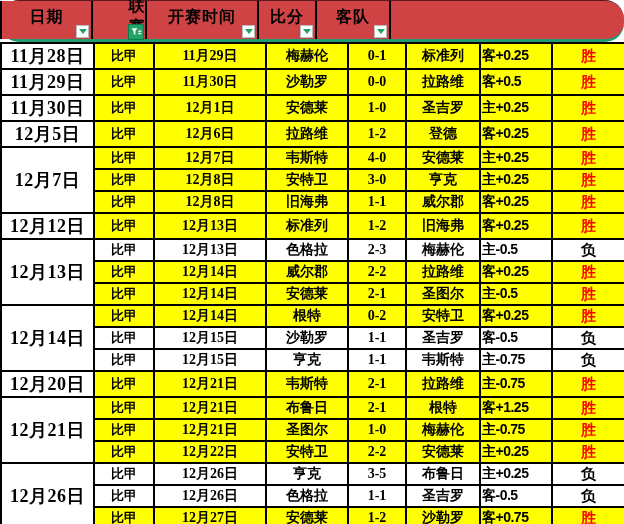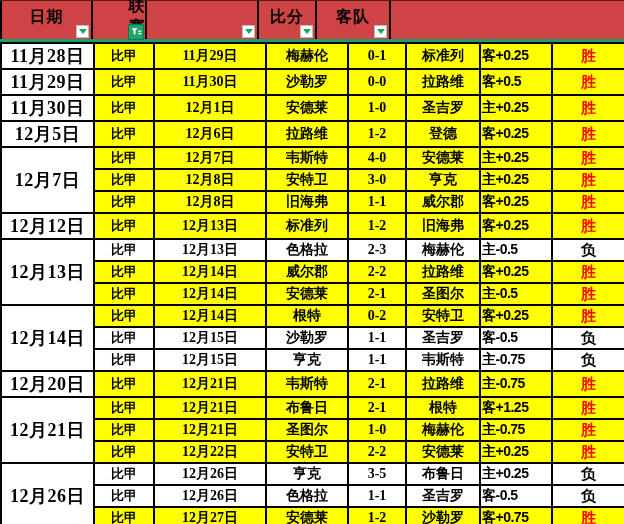--- a/index.html
+++ b/index.html
@@ -9,20 +9,21 @@
     font-weight:bold;color:#000;
   }
   .wrap{width:624px;height:524px;position:relative;}
 
   
   .hdr{
     display:flex;height:42px;box-sizing:border-box;
     border-top:1px solid #5a1b1b;
     border-bottom:3px solid #1F9D6F;
     background:#D04345;
+    border-radius:19px;
   }
   .hcell{
     position:relative;box-sizing:border-box;
     display:flex;align-items:center;justify-content:center;
     border-right:2px solid #000;
     font-size:16px;letter-spacing:1px;
     background:#D04345;color:#000;
   }
   .hcell:first-child{border-left:2px solid #000;}
   .hc0{width:93px;}.hc1{width:54px;padding-left:36px;}.hc2{width:112px;}.hc3{width:82px;}
@@ -88,20 +89,21 @@
         <span class="hlabel">联赛</span>
         <div class="fbtn">
           <svg width="12" height="12" viewBox="0 0 16 16">
             <path d="M2 3h8l-2.8 3.6V12l-2.4-1.6V6.6z" fill="#ffffff"></path>
             <rect x="11" y="6" width="4" height="1.8" fill="#ffffff"></rect>
             <rect x="11" y="9.2" width="4" height="1.8" fill="#ffffff"></rect>
           </svg>
         </div>
       </div>
       <div class="hcell hc2">
+        <span class="hlabel">开赛时间</span>
         <div class="dd">
           <div class="tri"></div>
         </div>
       </div>
       <div class="hcell hc4">
         <span class="hlabel">比分</span>
         <div class="dd">
           <div class="tri"></div>
         </div>
       </div>

